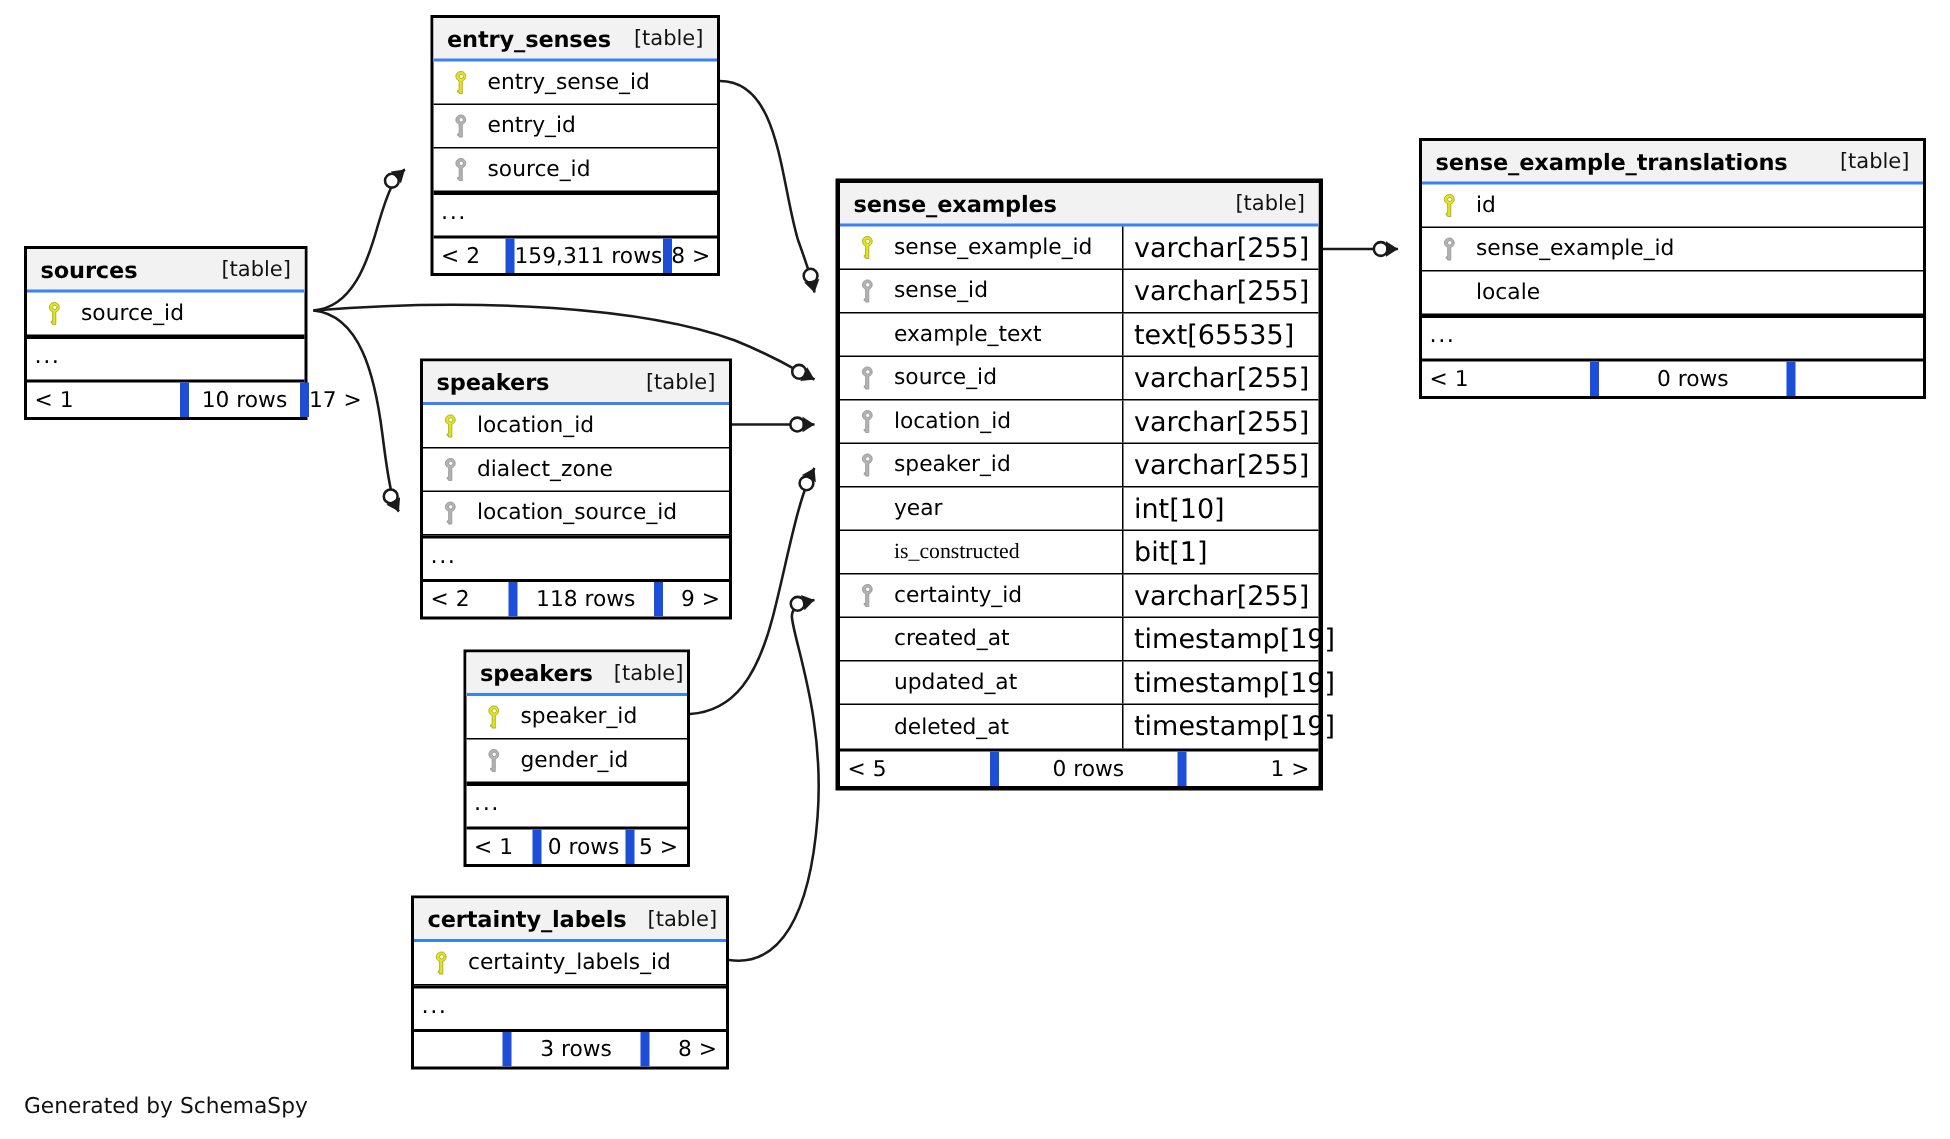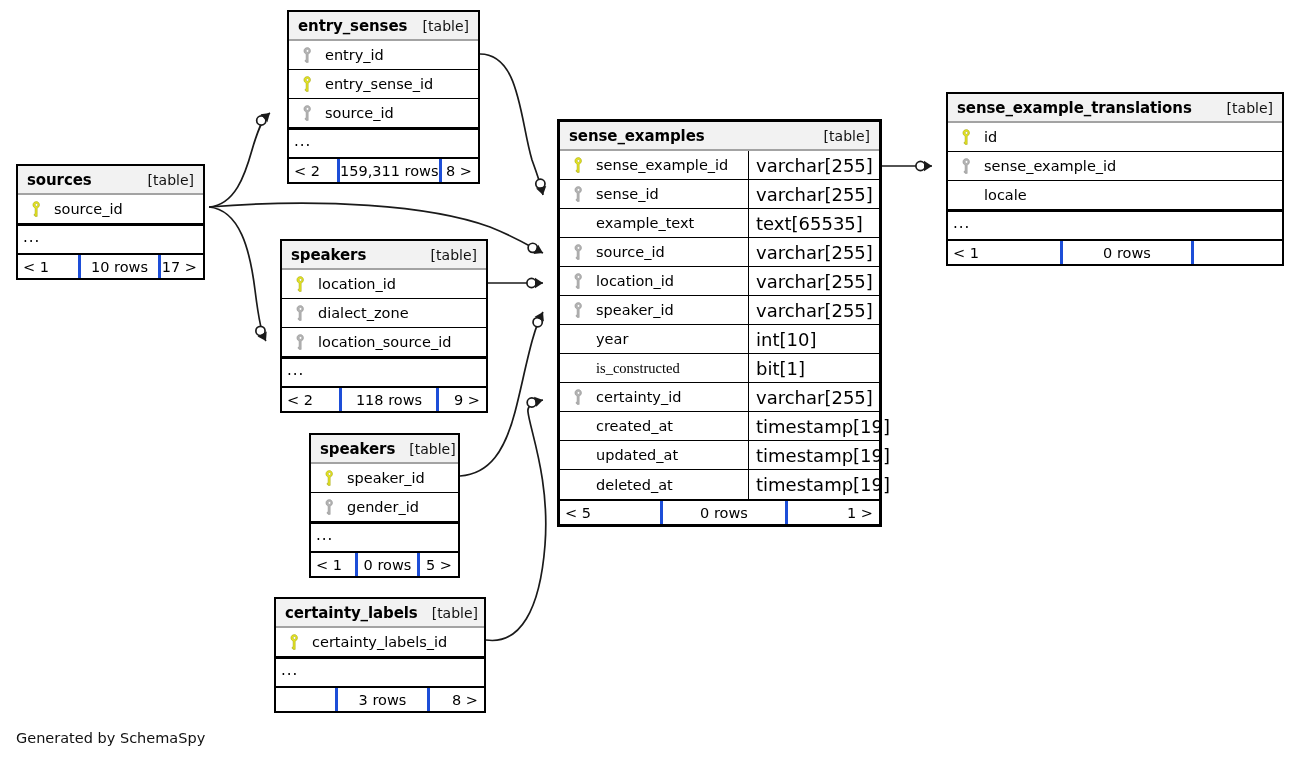--- a/index.html
+++ b/index.html
@@ -35,21 +35,21 @@
     background: #ffffff;
     border: 2px solid #000000;
     z-index: 5;
   }
   .tbl.focal {
     border-width: 3px;
   }
   .tbl .hdr {
     box-sizing: border-box;
     background: #f2f2f2;
-    border-bottom: 2px solid #a3a3a3;
+    border-bottom: 2px solid #3b82f6;
     display: flex;
     align-items: center;
     justify-content: space-between;
     padding: 0 9px;
     height: 29px;
     white-space: nowrap;
   }
   .tbl .hdr .tname {
     font-weight: bold;
     font-size: 15px;
@@ -117,21 +117,21 @@
     box-sizing: border-box;
     height: 25px;
     display: flex;
     border-top: 2px solid #000000;
   }
   .foot .fcell {
     display: flex;
     align-items: center;
     font-size: 14.5px;
     color: #000000;
-    border-left: 3px solid #1d4ed8;
+    border-left: 6px solid #1d4ed8;
     box-sizing: border-box;
     white-space: nowrap;
   }
   .foot .fcell:first-child { border-left: none; }
   .foot .fleft  { justify-content: flex-start; padding-left: 5px; }
   .foot .fmid   { justify-content: center; }
   .foot .fright { justify-content: flex-end; padding-right: 6px; }
 
   .credit {
     position: absolute;
@@ -194,34 +194,34 @@
       <div class="tbl" style="left: 287px; top: 10px; width: 193px;">
         <div class="hdr">
           <span class="tname">entry_senses</span>
           <span class="ttype">[table]</span>
         </div>
         <div class="rows">
           <div class="row">
             <div class="cname">
               <span class="keyslot">
                 <svg width="11" height="16" viewBox="0 0 11 16">
+                  <path d="M5.5 0.6 C3.3 0.6 1.9 2.1 1.9 3.9 C1.9 5.3 2.8 6.5 4.1 6.9 L4.1 13.2 L3.1 13.2 L3.1 14.4 L4.1 14.4 L4.1 15.4 L6.2 15.4 L6.2 6.9 C7.6 6.5 8.5 5.3 8.5 3.9 C8.5 2.1 7.1 0.6 5.5 0.6 Z M5.5 2.5 C6.3 2.5 6.9 3.1 6.9 3.9 C6.9 4.7 6.3 5.3 5.5 5.3 C4.7 5.3 4.1 4.7 4.1 3.9 C4.1 3.1 4.7 2.5 5.5 2.5 Z" fill="#e5e520" stroke="#9a9a10" stroke-width="0.5"></path>
+                </svg>
+              </span>
+              <span style="padding-left: 8px;">entry_sense_id</span>
+            </div>
+          </div>
+          <div class="row">
+            <div class="cname">
+              <span class="keyslot">
+                <svg width="11" height="16" viewBox="0 0 11 16">
                   <path d="M5.5 0.6 C3.3 0.6 1.9 2.1 1.9 3.9 C1.9 5.3 2.8 6.5 4.1 6.9 L4.1 13.2 L3.1 13.2 L3.1 14.4 L4.1 14.4 L4.1 15.4 L6.2 15.4 L6.2 6.9 C7.6 6.5 8.5 5.3 8.5 3.9 C8.5 2.1 7.1 0.6 5.5 0.6 Z M5.5 2.5 C6.3 2.5 6.9 3.1 6.9 3.9 C6.9 4.7 6.3 5.3 5.5 5.3 C4.7 5.3 4.1 4.7 4.1 3.9 C4.1 3.1 4.7 2.5 5.5 2.5 Z" fill="#b3b3b3" stroke="#8e8e8e" stroke-width="0.5"></path>
                 </svg>
               </span>
               <span style="padding-left: 8px;">entry_id</span>
-            </div>
-          </div>
-          <div class="row">
-            <div class="cname">
-              <span class="keyslot">
-                <svg width="11" height="16" viewBox="0 0 11 16">
-                  <path d="M5.5 0.6 C3.3 0.6 1.9 2.1 1.9 3.9 C1.9 5.3 2.8 6.5 4.1 6.9 L4.1 13.2 L3.1 13.2 L3.1 14.4 L4.1 14.4 L4.1 15.4 L6.2 15.4 L6.2 6.9 C7.6 6.5 8.5 5.3 8.5 3.9 C8.5 2.1 7.1 0.6 5.5 0.6 Z M5.5 2.5 C6.3 2.5 6.9 3.1 6.9 3.9 C6.9 4.7 6.3 5.3 5.5 5.3 C4.7 5.3 4.1 4.7 4.1 3.9 C4.1 3.1 4.7 2.5 5.5 2.5 Z" fill="#e5e520" stroke="#9a9a10" stroke-width="0.5"></path>
-                </svg>
-              </span>
-              <span style="padding-left: 8px;">entry_sense_id</span>
             </div>
           </div>
           <div class="row">
             <div class="cname">
               <span class="keyslot">
                 <svg width="11" height="16" viewBox="0 0 11 16">
                   <path d="M5.5 0.6 C3.3 0.6 1.9 2.1 1.9 3.9 C1.9 5.3 2.8 6.5 4.1 6.9 L4.1 13.2 L3.1 13.2 L3.1 14.4 L4.1 14.4 L4.1 15.4 L6.2 15.4 L6.2 6.9 C7.6 6.5 8.5 5.3 8.5 3.9 C8.5 2.1 7.1 0.6 5.5 0.6 Z M5.5 2.5 C6.3 2.5 6.9 3.1 6.9 3.9 C6.9 4.7 6.3 5.3 5.5 5.3 C4.7 5.3 4.1 4.7 4.1 3.9 C4.1 3.1 4.7 2.5 5.5 2.5 Z" fill="#b3b3b3" stroke="#8e8e8e" stroke-width="0.5"></path>
                 </svg>
               </span>
               <span style="padding-left: 8px;">source_id</span>
@@ -252,21 +252,21 @@
               </span>
               <span style="padding-left: 8px;">source_id</span>
             </div>
           </div>
           <div class="row dots">
             <div class="cname">...</div>
           </div>
         </div>
         <div class="foot">
           <div class="fcell fleft" style="flex: 0 0 60px;">&lt; 1</div>
-          <div class="fcell fmid" style="flex: 0 0 80px;">10 rows</div>
+          <div class="fcell fmid" style="flex: 0 0 80px; margin-left: 42px;">10 rows</div>
           <div class="fcell fright" style="flex: 1 1 auto;">17 &gt;</div>
         </div>
       </div>
       <div class="tbl" style="left: 280px; top: 239px; width: 208px;">
         <div class="hdr">
           <span class="tname">speakers</span>
           <span class="ttype">[table]</span>
         </div>
         <div class="rows">
           <div class="row">

